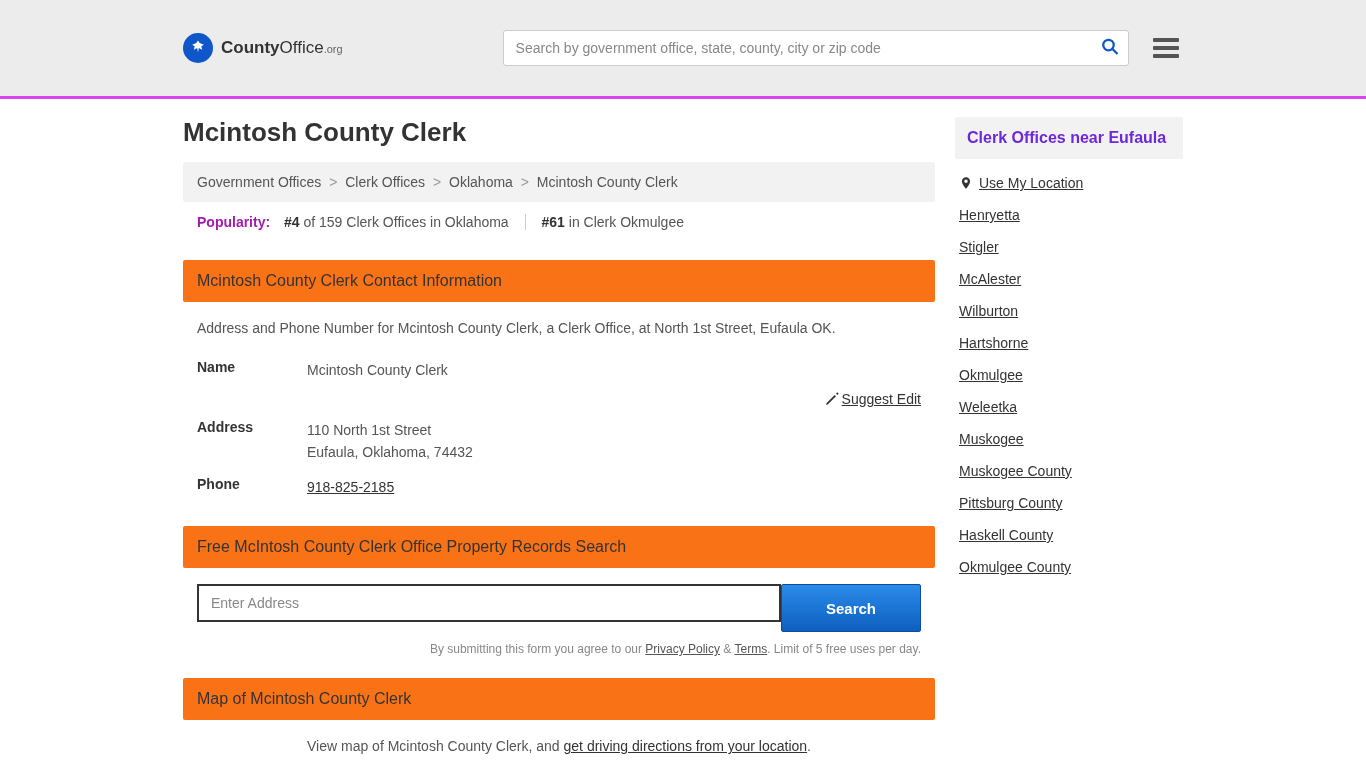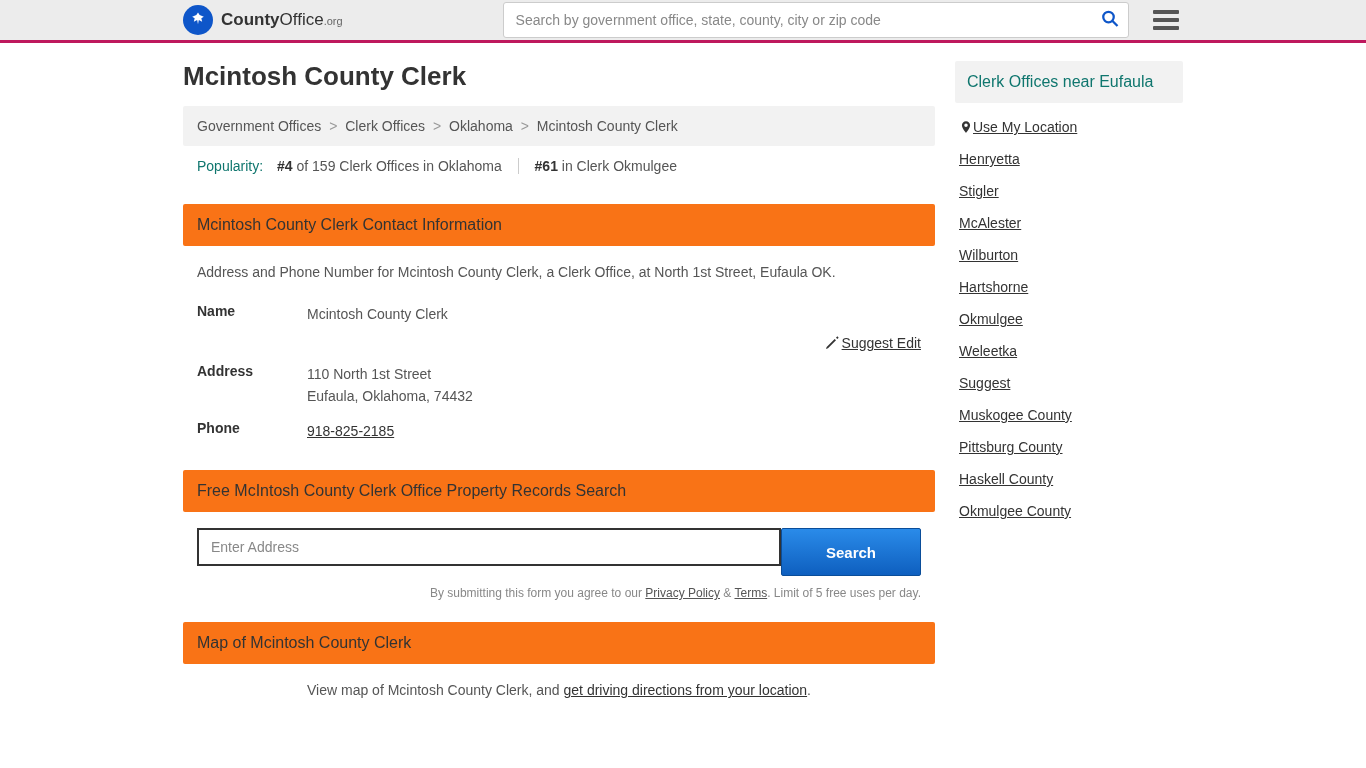--- a/index.html
+++ b/index.html
@@ -1,17 +1,17 @@
 <!DOCTYPE html>
 <html><head>
   <meta charset="utf-8">
   <style>
     * { margin: 0; padding: 0; box-sizing: border-box; }
     body { font-family: Arial, Helvetica, sans-serif; font-size: 14px; color: #333; background: #fff; }
-    .top-bar { background: #ececec; padding: 2px 0; border-bottom: 3px solid #be185d; }
+    .top-bar { background: #ececec; padding: 30px 0; border-bottom: 3px solid #d946ef; }
     .top-inner { max-width: 1000px; margin: 0 auto; display: flex; align-items: center; gap: 20px; }
     .logo-wrap { display: flex; align-items: center; gap: 8px; text-decoration: none; }
     .logo-circle { width: 30px; height: 30px; background: #0e56c9; border-radius: 50%; display: flex; align-items: center; justify-content: center; }
     .logo-circle svg { width: 20px; height: 20px; fill: #fff; }
     .logo-text { font-size: 17px; color: #333; font-weight: 400; }
     .logo-text .bold { font-weight: 700; }
     .logo-text .domain { font-size: 11px; color: #666; }
     .search-wrap { flex: 1; position: relative; margin-left: 140px; }
     .search-input { width: 100%; height: 36px; padding: 0 40px 0 12px; border: 1px solid #ccc; border-radius: 3px; font-size: 14px; background: #fff; }
     .search-input::placeholder { color: #888; }
@@ -21,21 +21,21 @@
     .hamburger div { width: 26px; height: 4px; background: #555; margin: 4px 0; border-radius: 1px; }
     .page-wrap { max-width: 1000px; margin: 0 auto; padding-top: 18px; display: flex; gap: 20px; }
     .main-col { flex: 1; min-width: 0; }
     .side-col { width: 228px; flex-shrink: 0; }
     h1.page-title { font-size: 26px; font-weight: 700; color: #333; margin-bottom: 14px; }
     .breadcrumb { background: #f2f2f2; padding: 12px 14px; font-size: 14px; color: #555; border-radius: 2px; margin-bottom: 12px; }
     .breadcrumb a { color: #555; text-decoration: none; }
     .breadcrumb .sep { color: #999; margin: 0 4px; }
     .breadcrumb .current { color: #555; }
     .popularity { padding: 0 14px 16px; margin-bottom: 14px; }
-    .popularity .label { font-weight: 400; color: #0f766e; margin-right: 10px; text-align: right; }
+    .popularity .label { font-weight: 700; color: #a21caf; margin-right: 10px; text-align: right; }
     .pop-item { color: #555; padding: 0 12px; }
     .pop-item.first { padding-left: 0; border-right: 1px solid #ccc; padding-right: 16px; }
     .pop-item .rank { font-weight: 700; color: #333; }
     .section-header { background: #f97316; padding: 12px 14px; font-size: 16px; font-weight: 400; color: #333; border-radius: 2px; margin-bottom: 16px; }
     .contact-desc { padding: 0 14px; margin-bottom: 20px; color: #555; line-height: 1.5; }
     .info-table { padding: 0 14px; margin-bottom: 28px; }
     .info-row { display: flex; align-items: flex-start; margin-bottom: 12px; }
     .info-label { width: 110px; font-weight: 700; color: #333; }
     .info-value { flex: 1; color: #555; line-height: 1.6; }
     .info-value a { color: #333; text-decoration: underline; }
@@ -44,24 +44,24 @@
     .suggest-edit svg { width: 16px; height: 16px; vertical-align: -3px; margin-right: 2px; fill: #333; }
     .prop-desc { padding: 0 14px; margin-bottom: 16px; color: #555; line-height: 1.5; }
     .search-form { padding: 0 14px; display: flex; gap: 0; margin-bottom: 10px; }
     .addr-input { flex: 1; height: 38px; padding: 0 12px; border: 2px solid #333; font-size: 14px; }
     .addr-input::placeholder { color: #888; }
     .search-submit { width: 140px; height: 48px; background: linear-gradient(#2a8be9, #0e5fbf); border: 1px solid #0a4d99; color: #fff; font-size: 15px; font-weight: 700; cursor: pointer; border-radius: 2px; }
     .consent { text-align: right; padding: 0 14px; font-size: 12px; color: #888; margin-bottom: 22px; }
     .consent a { color: #555; text-decoration: underline; }
     .map-desc { padding: 0 14px; color: #555; line-height: 1.5; text-align: center; }
     .map-desc a { color: #333; text-decoration: underline; }
-    .side-header { background: #f2f2f2; padding: 12px 12px; font-size: 16px; font-weight: 400; color: #0f766e; border-radius: 2px; margin-bottom: 16px; }
+    .side-header { background: #f2f2f2; padding: 12px 12px; font-size: 16px; font-weight: 700; color: #6d28d9; border-radius: 2px; margin-bottom: 16px; }
     .side-list { padding: 0 4px; }
     .side-item { display: block; margin-bottom: 16px; color: #333; text-decoration: underline; font-size: 14px; }
-    .loc-item { display: flex; align-items: center; color: #333; text-decoration: underline; margin-bottom: 16px; }
+    .loc-item { display: flex; align-items: center; gap: 6px; color: #333; text-decoration: underline; margin-bottom: 16px; }
     .loc-item svg { width: 14px; height: 14px; fill: #333; flex-shrink: 0; }
   </style>
 </head>
 <body>
 
 <div class="top-bar">
   <div class="top-inner">
     <a class="logo-wrap">
       <span class="logo-circle">
         <svg viewBox="0 0 24 24">
@@ -159,20 +159,20 @@
           </svg>
         <span>Use My Location</span>
       </a>
       <a class="side-item">Henryetta</a>
       <a class="side-item">Stigler</a>
       <a class="side-item">McAlester</a>
       <a class="side-item">Wilburton</a>
       <a class="side-item">Hartshorne</a>
       <a class="side-item">Okmulgee</a>
       <a class="side-item">Weleetka</a>
-      <a class="side-item">Suggest</a>
+      <a class="side-item">Muskogee</a>
       <a class="side-item">Muskogee County</a>
       <a class="side-item">Pittsburg County</a>
       <a class="side-item">Haskell County</a>
       <a class="side-item">Okmulgee County</a>
     </div>
   </div>
 </div>
 
 </body></html>

